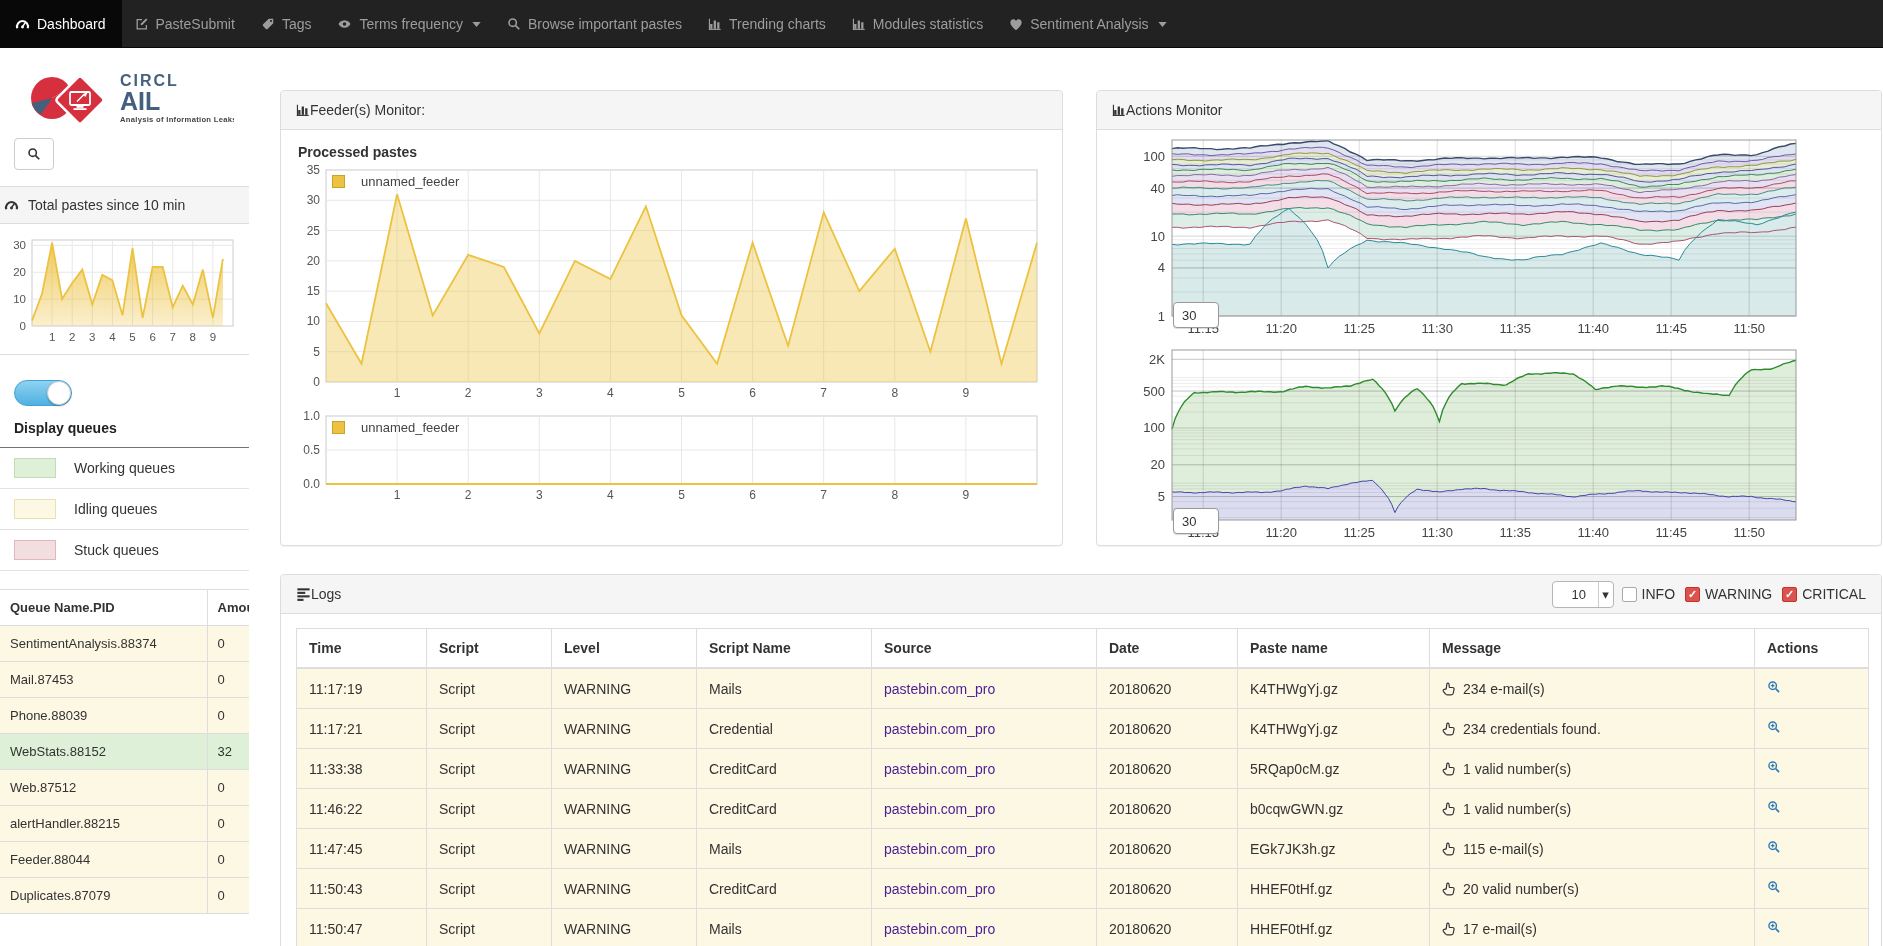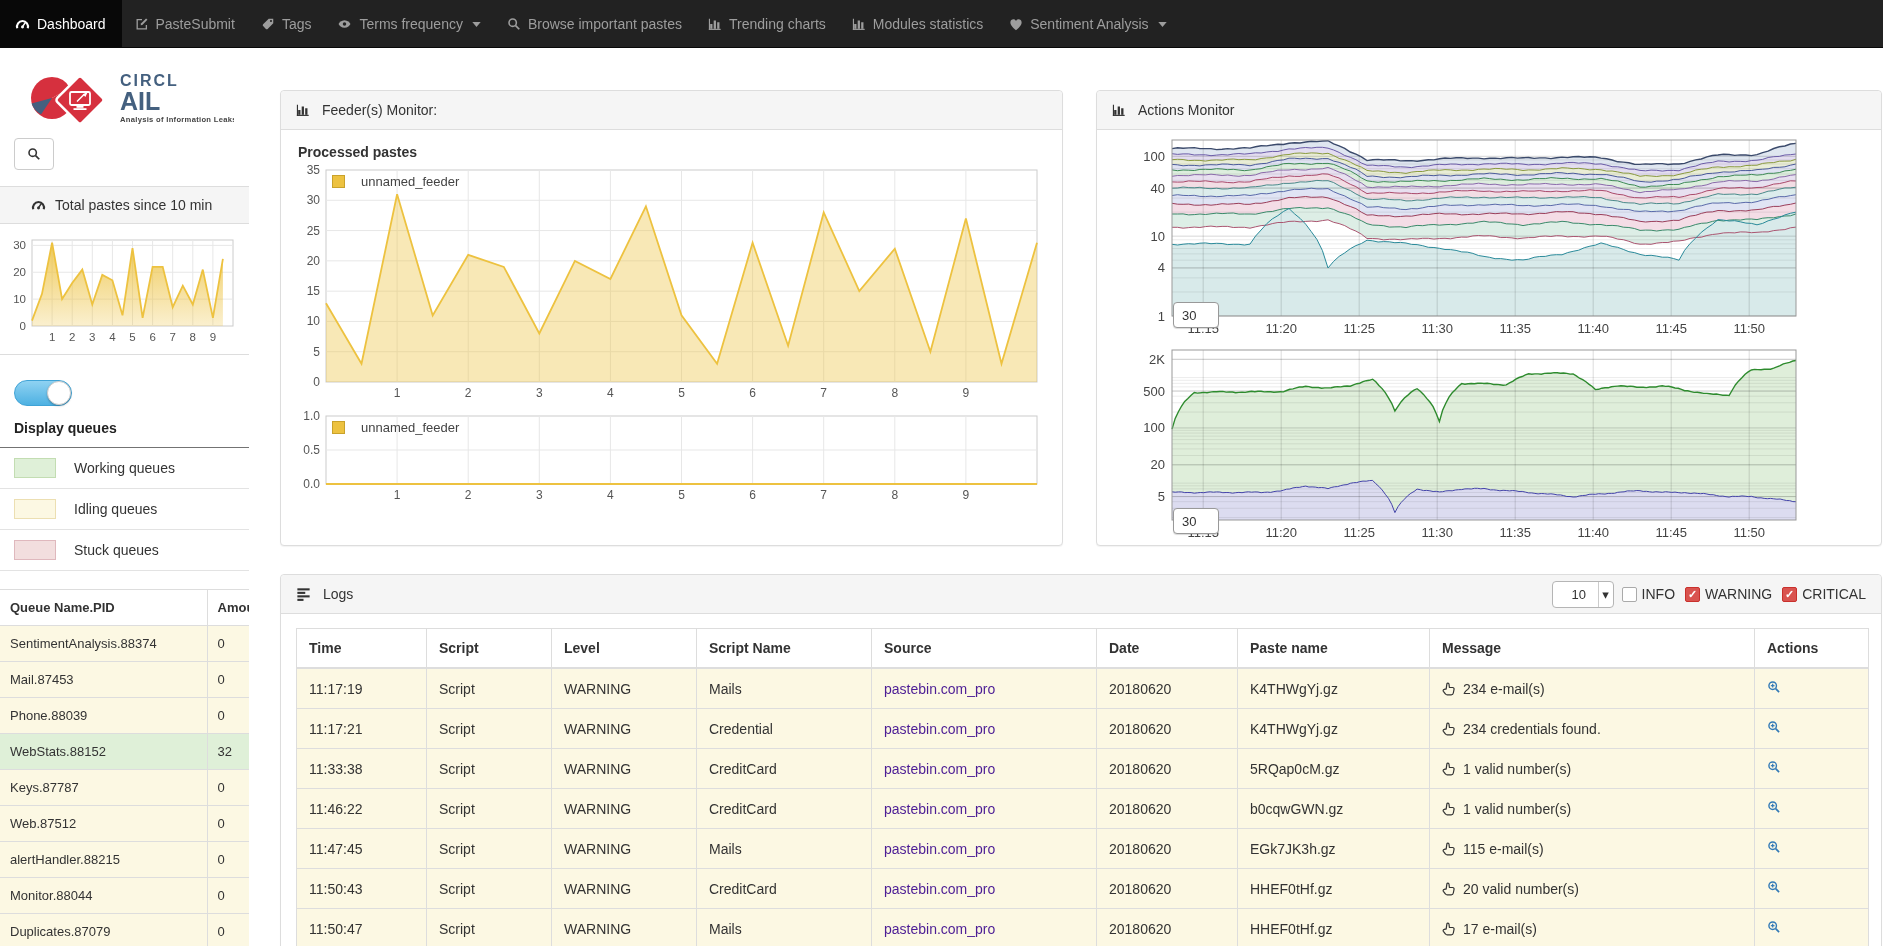--- a/index.html
+++ b/index.html
@@ -15,21 +15,21 @@
   .caret-ic { margin-left:2px; }
 
   
   .sidebar { position:absolute; top:48px; left:0; width:249px; bottom:0; background:#fff; overflow:hidden; }
   .logo-wrap { margin:20px 0 8px 28px; }
   .search-wrap { padding:8px 14px 0 14px; }
   .search-input { width:100%; height:34px; border:1px solid #ccc; border-radius:4px; padding:6px 12px; font-size:14px; color:#555; font-family:"Liberation Sans",sans-serif; }
   .search-input::placeholder { color:#999; }
   .search-btn { margin:6px 0 0 14px; width:40px; height:32px; background:#fff; border:1px solid #ccc; border-radius:4px; color:#333; display:flex; align-items:center; justify-content:center; cursor:pointer; }
   .side-panel { margin-top:16px; border-top:1px solid #ddd; border-bottom:1px solid #ddd; }
-  .side-panel-header { background:#f5f5f5; border-bottom:1px solid #ddd; padding:10px 31px; font-size:14px; color:#333; display:flex; align-items:center; gap:9px; }
+  .side-panel-header { background:#f5f5f5; border-bottom:1px solid #ddd; padding:10px 4px; font-size:14px; color:#333; display:flex; align-items:center; gap:9px; }
   .mini-chart-box { padding:10px 4px 6px 4px; background:#fff; }
 
   .toggle-row { margin-top:14px; padding:11px 14px; border-bottom:1px solid #737373; display:flex; align-items:flex-start; gap:14px;flex-direction:column; }
   .toggle-label { font-weight:bold; font-size:14px; color:#222; }
   .switch { width:58px; height:26px; border-radius:13px; background:linear-gradient(#8fd2f2,#4eb1e2); border:1px solid #3fa3d6; position:relative; cursor:pointer; flex:0 0 auto; }
   .switch .knob { position:absolute; right:0px; top:0px; width:24px; height:24px; border-radius:50%; background:#fff; border:1px solid #ccc; box-shadow:0 1px 2px rgba(0,0,0,.25); }
   .legend-row { padding:10px 14px; border-bottom:1px solid #e3e3e3; display:flex; align-items:center; gap:18px; font-size:14px; color:#333; }
   .swatch { width:42px; height:20px; border:1px solid; flex:0 0 auto; }
   .sw-working { background:#dff0d8; border-color:#c3ddb2; }
   .sw-idling  { background:#fcf8e3; border-color:#ecdfb2; }
@@ -37,21 +37,21 @@
 
   .queue-table { margin-top:18px; width:300px; border-collapse:collapse; font-size:13px; color:#333; }
   .queue-table th { text-align:left; font-weight:bold; padding:10px 10px; border-top:1px solid #ddd; border-bottom:1px solid #ddd; font-size:13px; }
   .queue-table td { padding:10px 10px; border-bottom:1px solid #ddd; }
   .queue-table th:first-child, .queue-table td:first-child { width:207px; border-right:1px solid #ddd; }
   tr.q-idling td { background:#fcf8e3; }
   tr.q-working td { background:#dff0d8; }
 
   
   .panel { position:absolute; border:1px solid #ddd; border-radius:4px; background:#fff; box-shadow:0 1px 1px rgba(0,0,0,.05); }
-  .panel-heading { background:#f5f5f5; border-bottom:1px solid #ddd; padding:10px 15px; font-size:14px; color:#333; border-radius:4px 4px 0 0; display:flex; align-items:center; gap:12px; height:39px; }
+  .panel-heading { background:#f5f5f5; border-bottom:1px solid #ddd; padding:10px 15px; font-size:14px; color:#333; border-radius:4px 4px 0 0; display:flex; align-items:center; gap:0; height:39px; }
   #feeder-panel { left:280px; top:90px; width:783px; height:456px; }
   #queues-panel { left:1096px; top:90px; width:786px; height:456px; }
   #logs-panel   { left:280px; top:574px; width:1602px; height:460px; }
 
   .feeder-body { padding:4px 15px 0 15px; }
   .chart-title { font-weight:bold; font-size:14px; color:#333; margin:10px 0 0 2px; }
   .chart-box { position:relative; }
   .legend-box { position:absolute; display:flex; align-items:center; gap:16px; font-size:13px; color:#444; }
   .legend-swatch { width:13px; height:13px; background:#edc240; border:1px solid #c9a22b; }
 
@@ -296,33 +296,29 @@
           </tr>
           <tr class="q-idling">
             <td>Phone.88039</td>
             <td>0</td>
           </tr>
           <tr class="q-working">
             <td>WebStats.88152</td>
             <td>32</td>
           </tr>
           <tr class="q-idling">
-            <td>Keys.87787</td>
-            <td>0</td>
-          </tr>
-          <tr class="q-idling">
             <td>Web.87512</td>
             <td>0</td>
           </tr>
           <tr class="q-idling">
             <td>alertHandler.88215</td>
             <td>0</td>
           </tr>
           <tr class="q-idling">
-            <td>Monitor.88044</td>
+            <td>Feeder.88044</td>
             <td>0</td>
           </tr>
           <tr class="q-idling">
             <td>Duplicates.87079</td>
             <td>0</td>
           </tr>
         </tbody>
     </table>
   </div>
 

